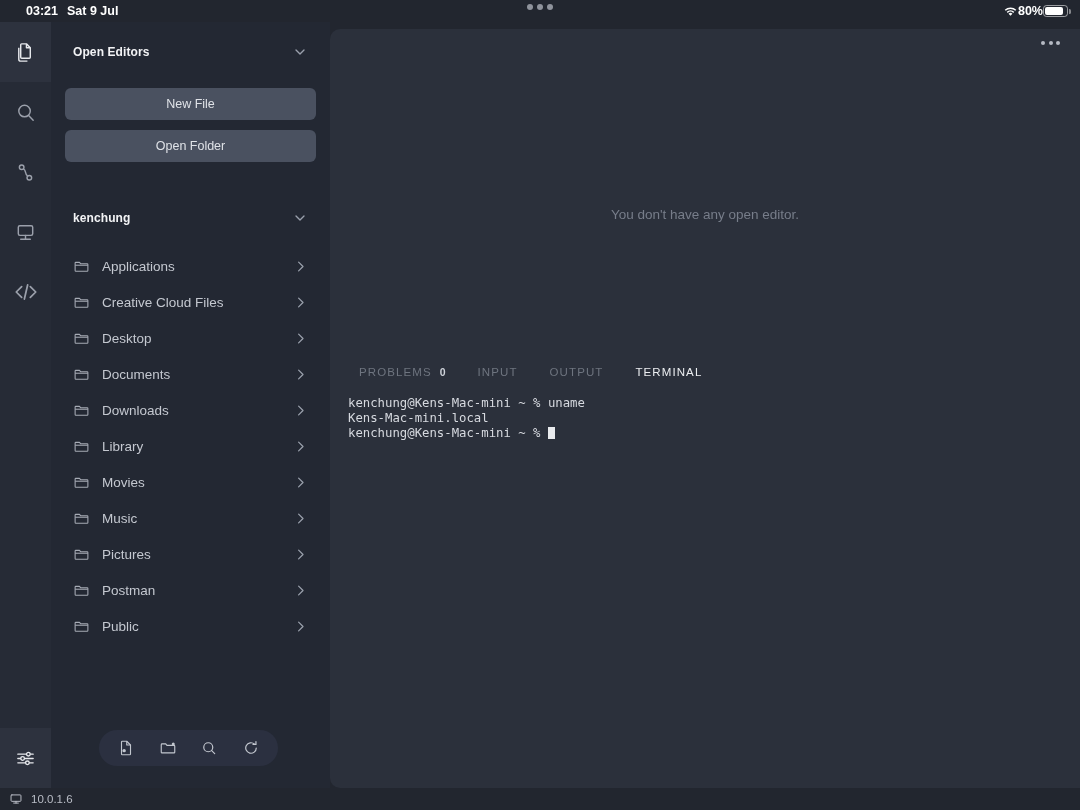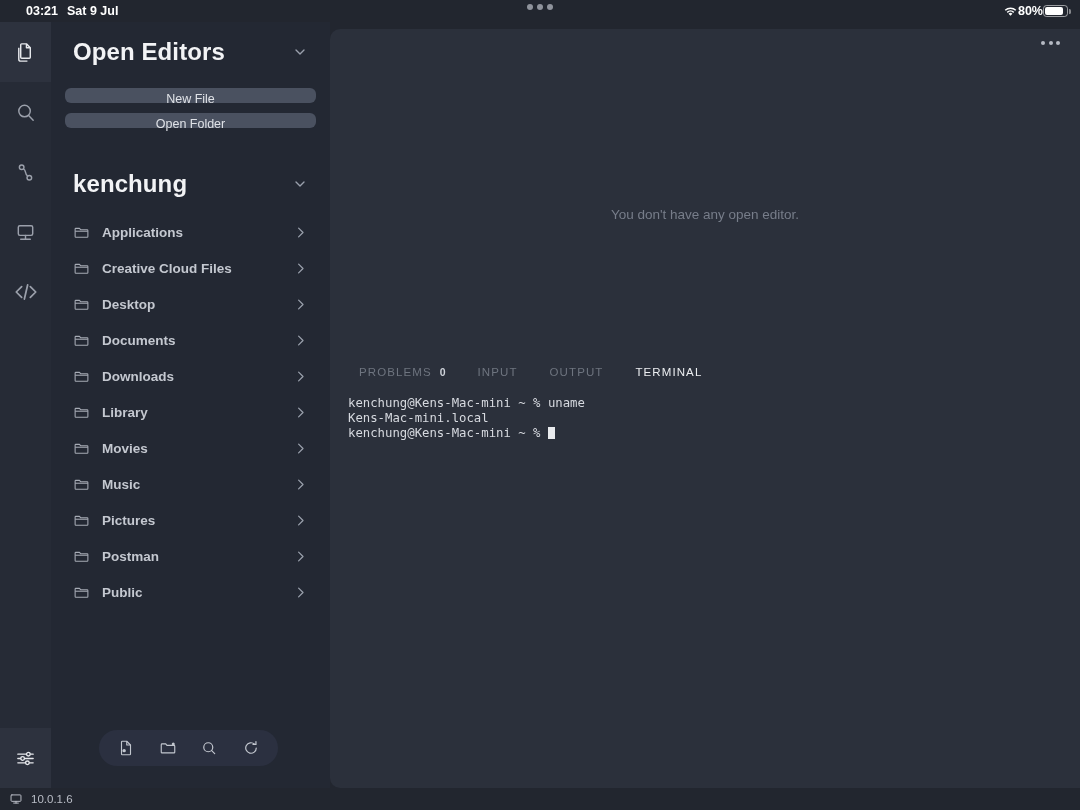--- a/index.html
+++ b/index.html
@@ -68,39 +68,39 @@
     position: absolute; top: 22px; left: 51px; width: 279px; height: 766px;
     background: #232833;
     z-index: 15;
     overflow: hidden;
   }
   .panel-head {
     display: flex; align-items: center; justify-content: space-between;
     padding: 0 22px 0 22px; height: 44px;
   }
   .panel-title {
-    color: #f2f3f5; font-size: 24px; font-weight: bold; letter-spacing: .1px;
+    color: #f2f3f5; font-size: 12px; font-weight: bold; letter-spacing: .1px;
   }
   .chev-down { color: #9aa0ac; display: flex; align-items: center; }
 
   #open-editors-head { margin-top: 8px; }
 
   .big-btn {
     display: block; margin: 0 14px 10px 14px;
-    height: 15px; line-height: 23px;
+    height: 32px; line-height: 23px;
     background: #4a5160; border-radius: 6px;
     color: #dfe2e7; font-size: 12.5px; text-align: center;
     border: none; width: calc(100% - 28px);
     font-family: "Liberation Sans", sans-serif;
   }
   #new-file-btn { margin-top: 14px; }
 
   #workspace-head { margin-top: 34px; }
 
-  .tree-list { margin-top: 8px; font-weight: bold; }
+  .tree-list { margin-top: 8px; }
   .tree-row {
     display: flex; align-items: center;
     height: 36px; padding: 0 22px 0 22px;
     color: #c4c8d0; font-size: 13.5px;
   }
   .tree-row .folder-ico { width: 17px; height: 17px; margin-right: 12px; color: #a6abb5; flex: 0 0 auto; }
   .tree-row .tree-label { flex: 1; white-space: nowrap; overflow: hidden; text-overflow: ellipsis; }
   .tree-row .chev-right { color: #9aa0ac; display: flex; align-items: center; }
 
   #sidebar-toolbar {

